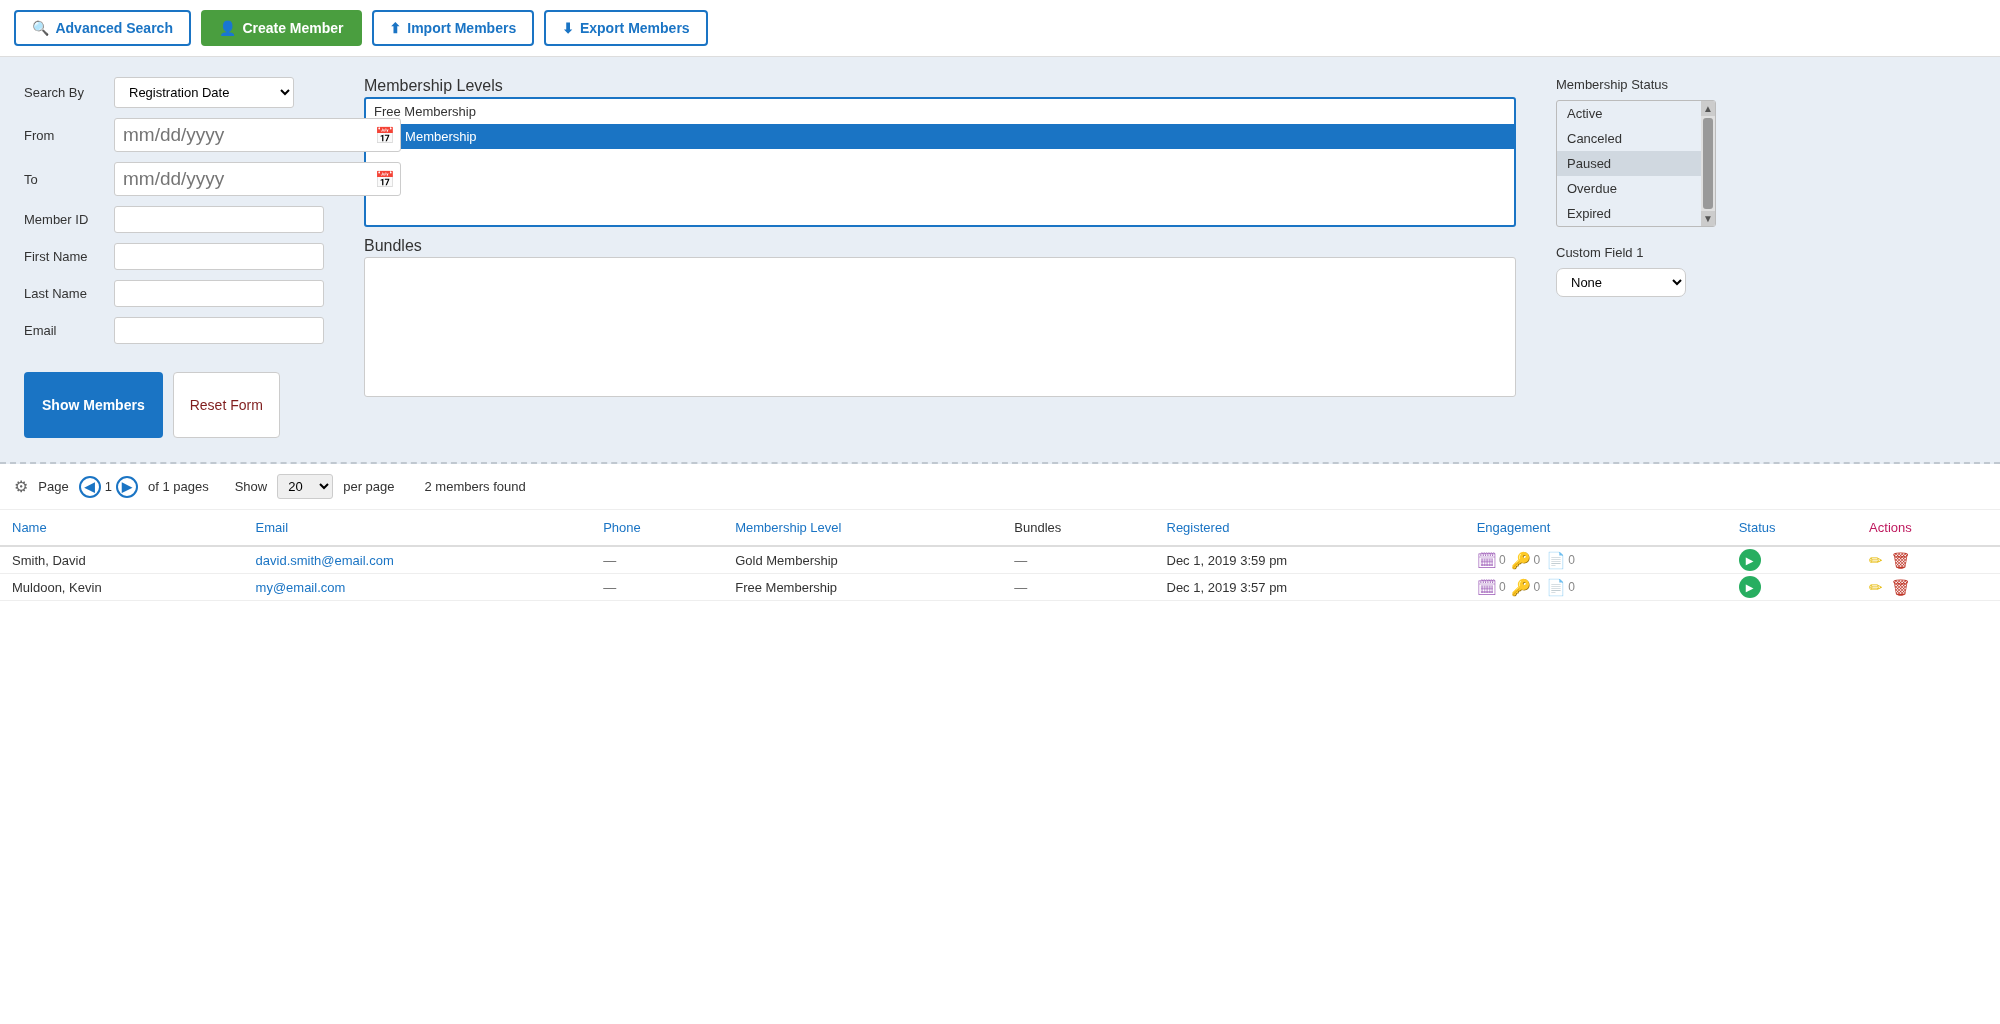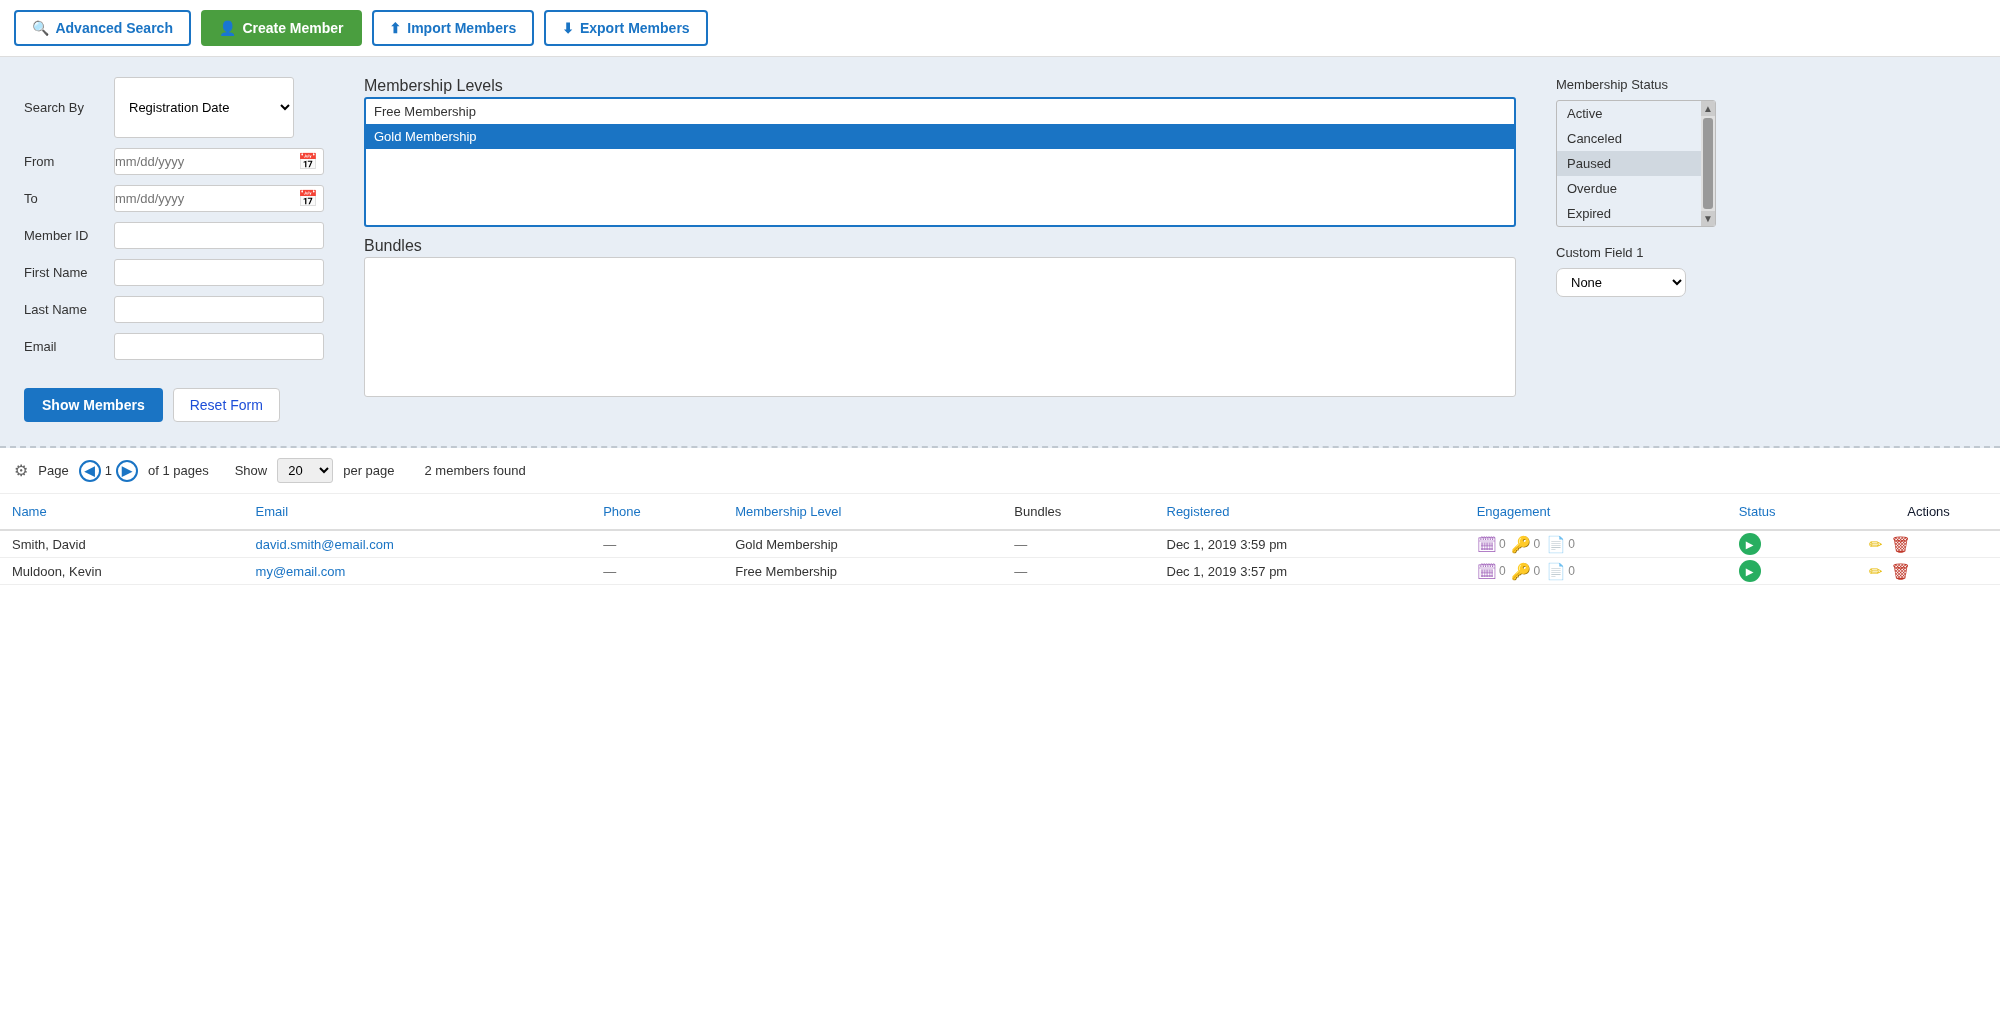--- a/index.html
+++ b/index.html
@@ -71,36 +71,36 @@
     }
     .field-input.text-input { color: #333; }
     .date-wrapper {
       display: flex;
       align-items: center;
       flex: 1;
       position: relative;
     }
     .date-wrapper input {
       flex: 1;
-      padding: 5px 32px 5px 0;
-      border: 1px solid #ccc;
-      border-radius: 3px;
-      font-size: 13px;
+      padding: 5px 32px 5px 8px;
+      border: 1px solid #ccc;
+      border-radius: 3px;
+      font-size: 19px;
       background: #fff;
       color: #999;
     }
     .cal-icon {
       position: absolute;
       right: 6px;
       color: #1a74c4;
       font-size: 16px;
       cursor: pointer;
     }
     .select-input {
-      padding: 21px 10px;
+      padding: 6px 10px;
       border: 1px solid #ccc;
       border-radius: 3px;
       font-size: 13px;
       background: #fff;
       cursor: pointer;
       width: 180px;
     }
 
     
     .mid-col {
@@ -184,23 +184,23 @@
       color: #fff;
       border: none;
       padding: 8px 18px;
       border-radius: 4px;
       font-size: 14px;
       font-weight: 600;
       cursor: pointer;
     }
     .btn-reset {
       background: #fff;
-      color: #1d4ed8;
-      border: 1px solid #ccc;
-      padding: 8px 16px;
+      color: #7f1d1d;
+      border: 1px solid #ccc;
+      padding: 24px 16px;
       border-radius: 4px;
       font-size: 14px;
       cursor: pointer;
     }
 
     
     .pagination-bar {
       display: flex;
       align-items: center;
       gap: 10px;
@@ -464,21 +464,21 @@
     <thead>
       <tr>
         <th>Name</th>
         <th>Email</th>
         <th>Phone</th>
         <th>Membership Level</th>
         <th class="dark" style="color:#333;">Bundles</th>
         <th>Registered</th>
         <th>Engagement</th>
         <th>Status</th>
-        <th class="dark" style="color:#0f172a;text-align:center;">Actions</th>
+        <th class="dark" style="color:#be185d;">Actions</th>
       </tr>
     </thead>
     <tbody id="table-body">
     <tr>
     <td>Smith, David</td>
     <td><a class="link" href="#">david.smith@email.com</a></td>
     <td><span class="dash">—</span></td>
     <td>Gold Membership</td>
     <td><span class="dash">—</span></td>
     <td>Dec 1, 2019 3:59 pm</td>

